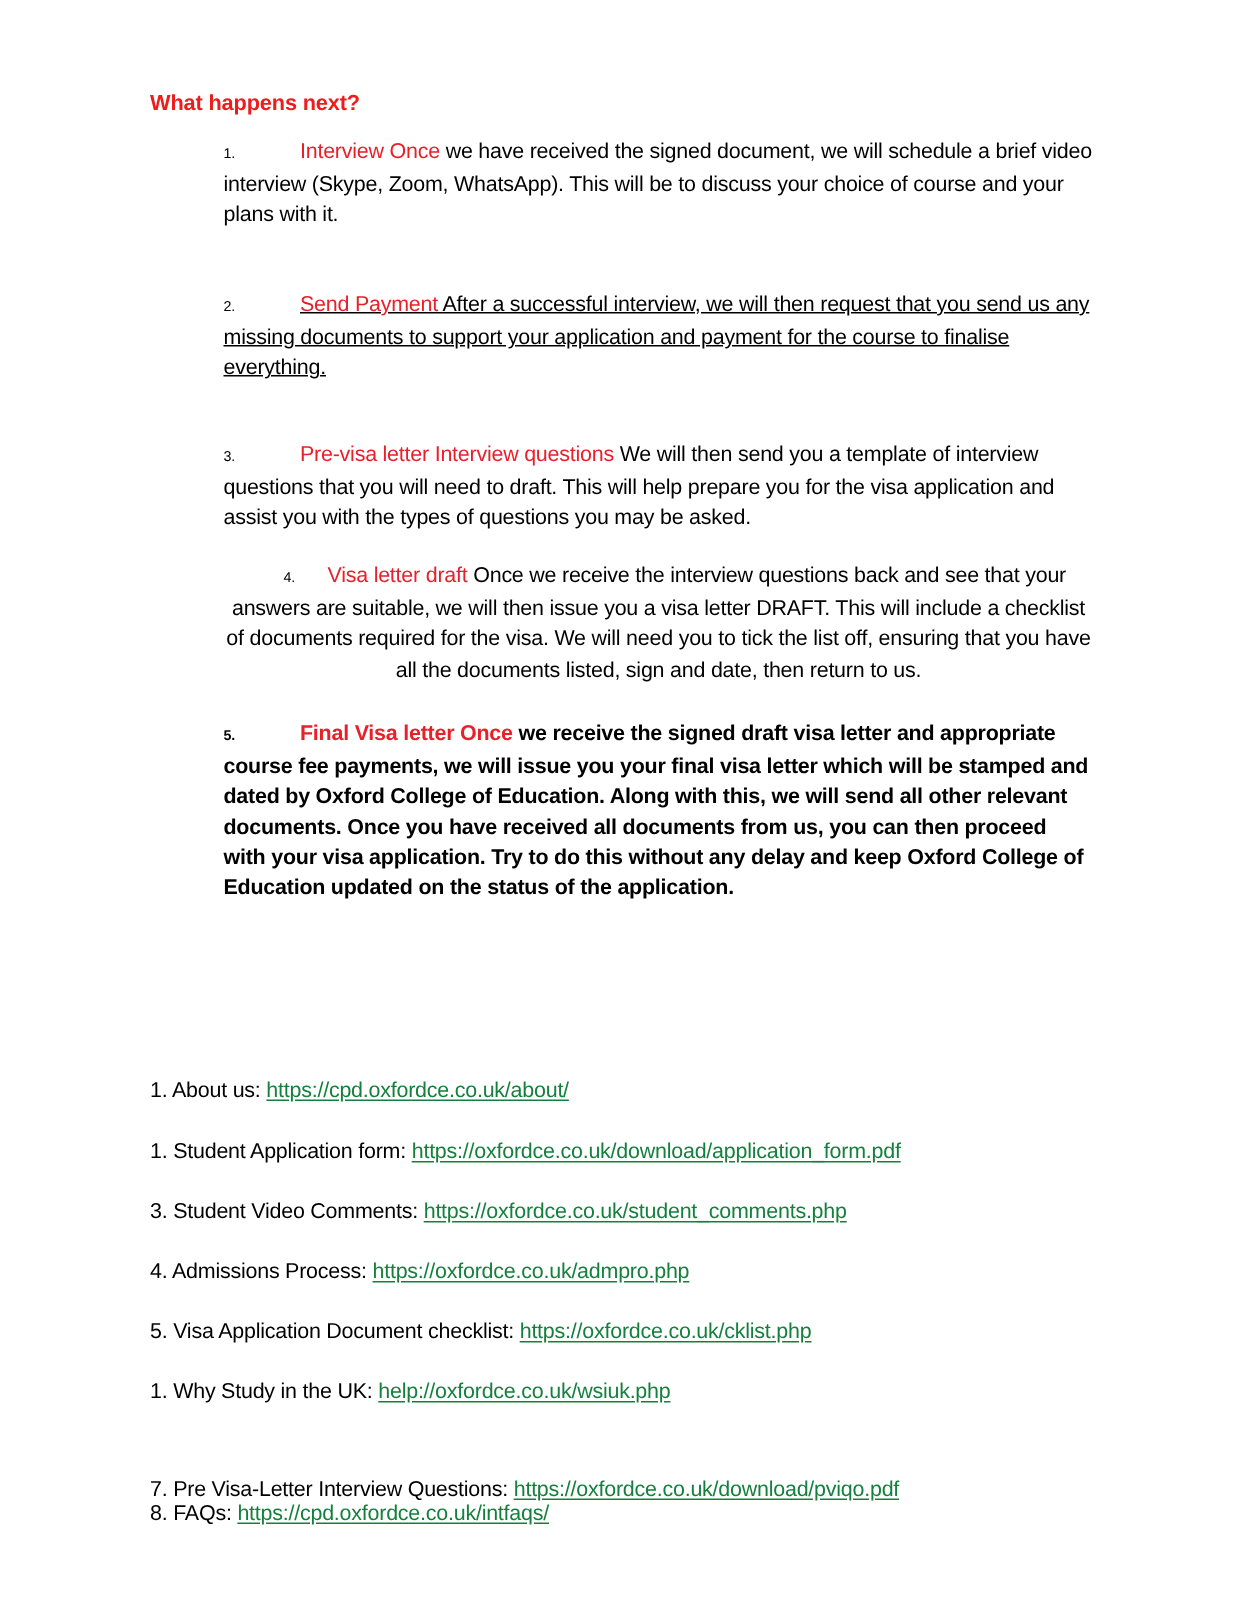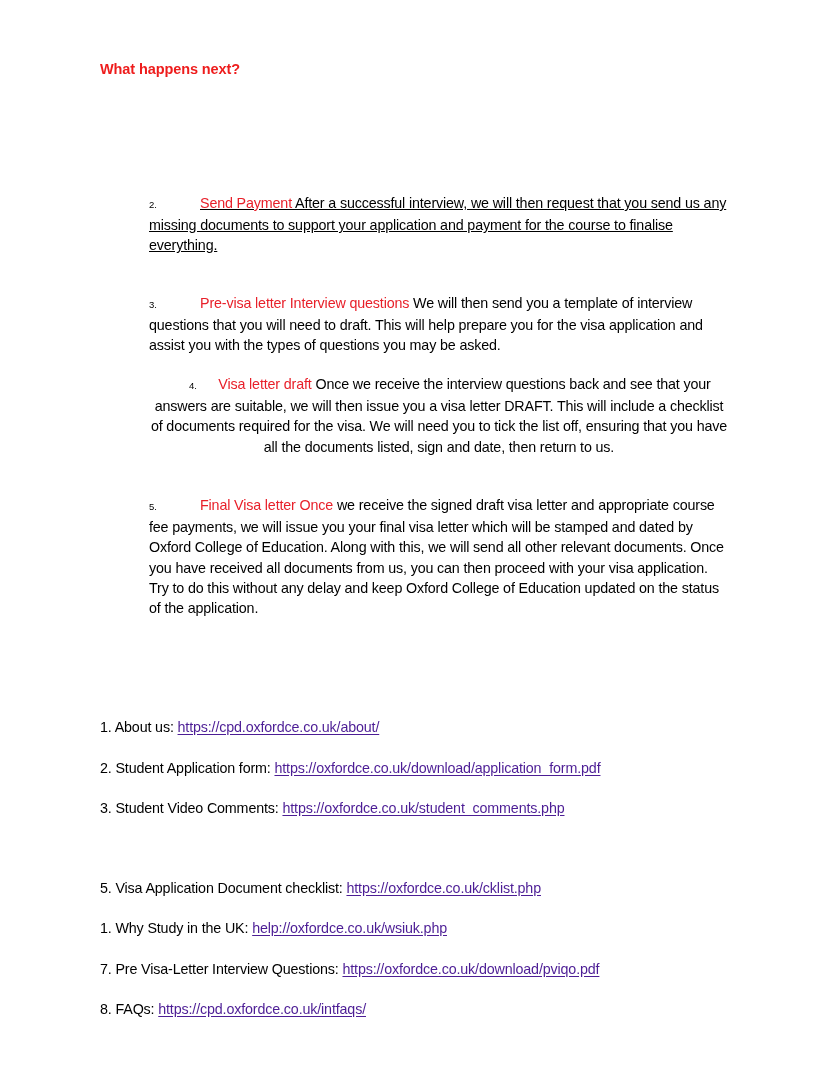--- a/index.html
+++ b/index.html
@@ -53,72 +53,78 @@
       letter-spacing: -0.15px;
     }
     .link-row {
       position: absolute;
       left: 100px;
       font-size: 14.3px;
       letter-spacing: -0.15px;
       white-space: nowrap;
     }
     .link-row a {
-      color: #4c1d95;
+      color: #15803d;
       text-decoration: underline;
       text-underline-offset: 2px;
     }
   </style>
 </head>
 <body>
 
 <div class="page">
 
   <div class="heading">What happens next?</div>
 
+  <div class="step" style="top:91px;">
+    <span class="num">1.</span><span class="red">Interview Once</span><span> we have received the signed document, we will schedule a brief video interview (Skype, Zoom, WhatsApp). This will be to discuss your choice of course and your plans with it.</span>
+  </div>
 
   <div class="step" style="top:193px;text-decoration:underline;">
     <span class="num">2.</span><span class="red">Send Payment</span><span> After a successful interview, we will then request that you send us any missing documents to support your application and payment for the course to finalise everything.</span>
   </div>
 
   <div class="step" style="top:293px;">
     <span class="num">3.</span><span class="red">Pre-visa letter Interview questions</span><span> We will then send you a template of interview questions that you will need to draft. This will help prepare you for the visa application and assist you with the types of questions you may be asked.</span>
   </div>
 
   <div class="step" style="top:374px;text-align:center;">
     <span class="num">4.</span><span class="red">Visa letter draft</span><span> Once we receive the interview questions back and see that your answers are suitable, we will then issue you a visa letter DRAFT. This will include a checklist of documents required for the visa. We will need you to tick the list off, ensuring that you have all the documents listed, sign and date, then return to us.</span>
   </div>
 
-  <div class="step" style="top:495px;">
+  <div class="step" style="top:479px;font-weight:bold;">
     <span class="num">5.</span><span class="red">Final Visa letter Once</span><span> we receive the signed draft visa letter and appropriate course fee payments, we will issue you your final visa letter which will be stamped and dated by Oxford College of Education. Along with this, we will send all other relevant documents. Once you have received all documents from us, you can then proceed with your visa application. Try to do this without any delay and keep Oxford College of Education updated on the status of the application.</span>
   </div>
 
 
   <div class="link-row" style="top:719px;">
     <span>1. About us:  </span><a>https://cpd.oxfordce.co.uk/about/</a>
   </div>
 
   <div class="link-row" style="top:760px;">
-    <span>2. Student Application form: </span><a>https://oxfordce.co.uk/download/application_form.pdf</a>
+    <span>1. Student Application form: </span><a>https://oxfordce.co.uk/download/application_form.pdf</a>
   </div>
 
   <div class="link-row" style="top:800px;">
     <span>3. Student Video Comments:  </span><a>https://oxfordce.co.uk/student_comments.php</a>
   </div>
 
+  <div class="link-row" style="top:840px;">
+    <span>4. Admissions Process: </span><a>https://oxfordce.co.uk/admpro.php</a>
+  </div>
 
   <div class="link-row" style="top:880px;">
     <span>5. Visa Application Document checklist: </span><a>https://oxfordce.co.uk/cklist.php</a>
   </div>
 
   <div class="link-row" style="top:920px;">
     <span>1. Why Study in the UK: </span><a>help://oxfordce.co.uk/wsiuk.php</a>
   </div>
 
-  <div class="link-row" style="top:961px;text-align:right;">
+  <div class="link-row" style="top:985px;text-align:right;">
     <span>7. Pre Visa-Letter Interview Questions: </span><a>https://oxfordce.co.uk/download/pviqo.pdf</a>
   </div>
 
   <div class="link-row" style="top:1001px;">
     <span>8. FAQs: </span><a>https://cpd.oxfordce.co.uk/intfaqs/</a>
   </div>
 
 </div>
 
 </body></html>

